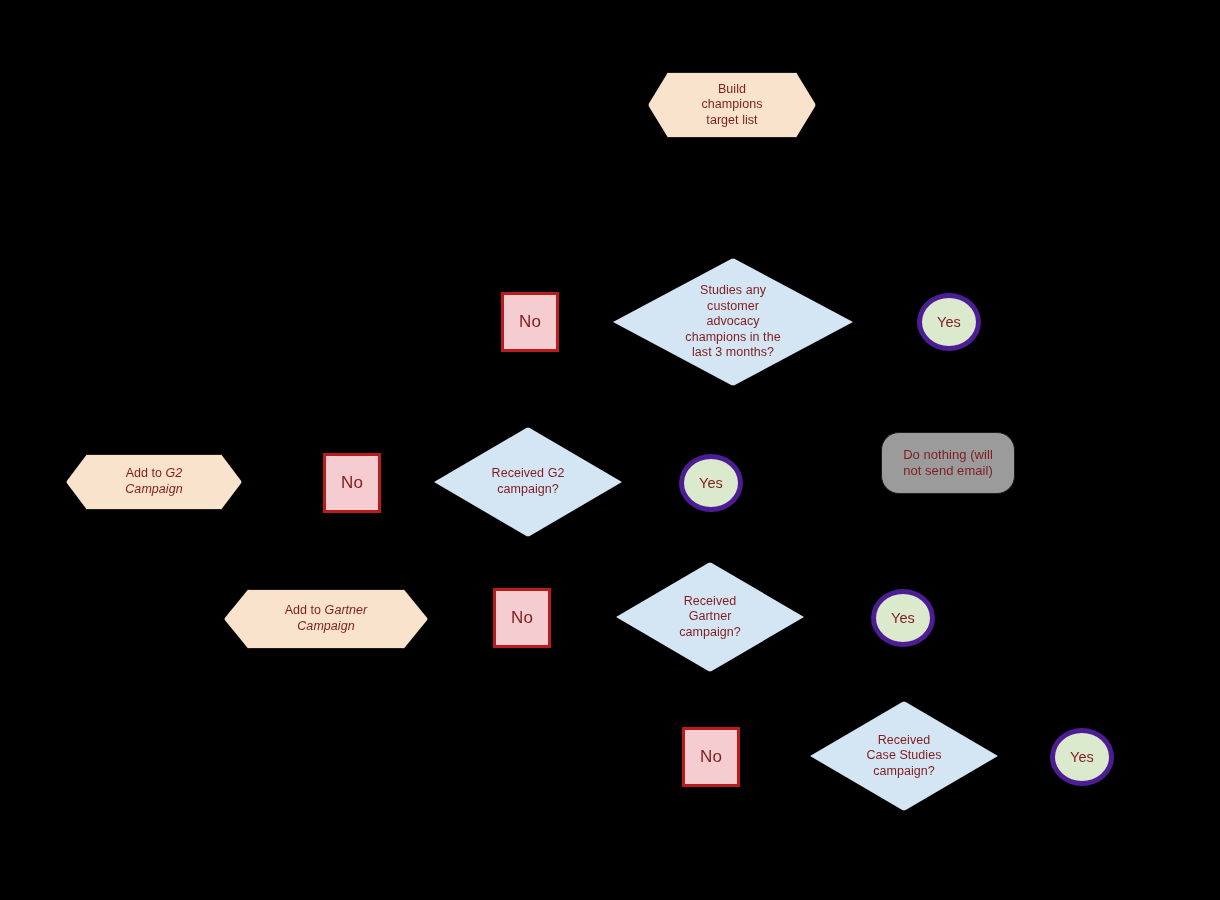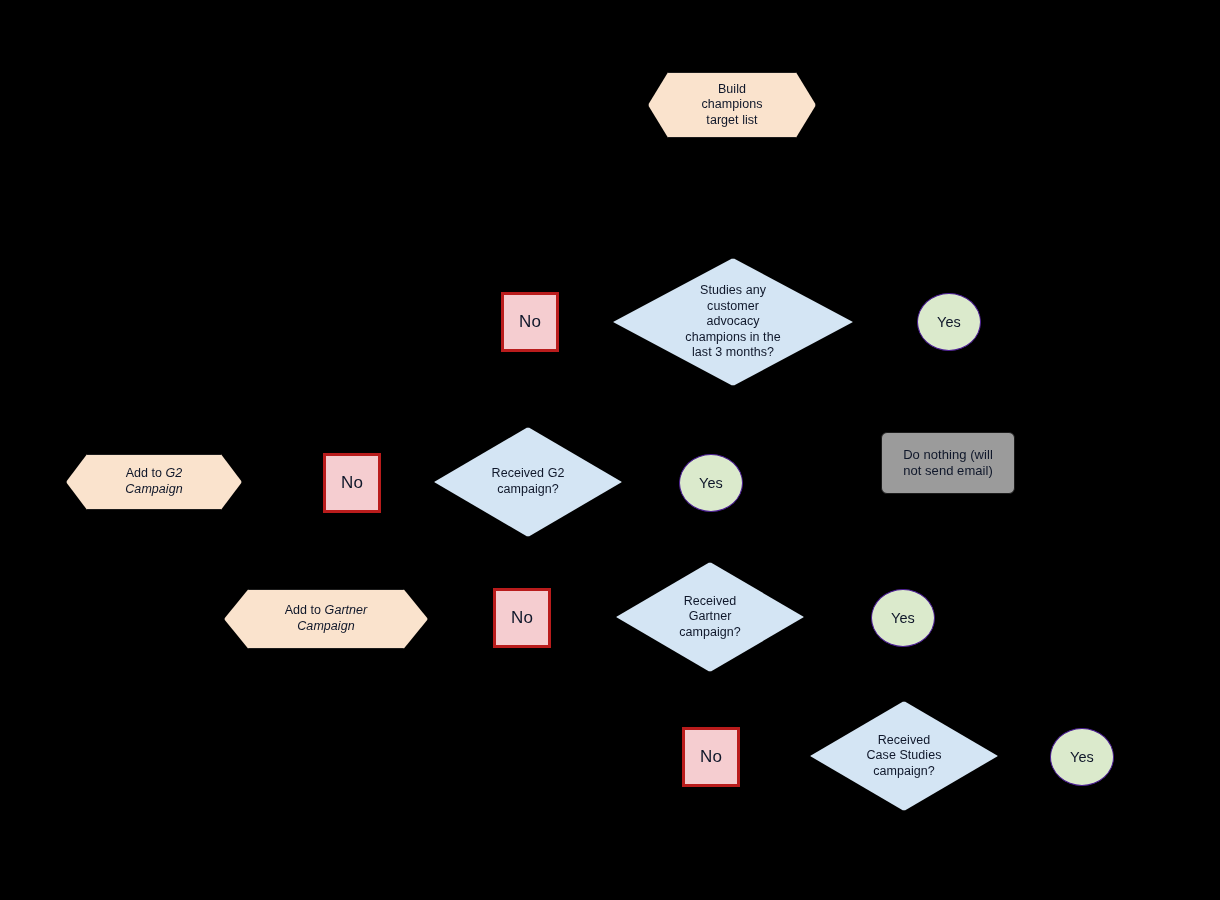--- a/index.html
+++ b/index.html
@@ -20,21 +20,21 @@
     width: 1220px;
     height: 900px;
   }
   .node {
     position: absolute;
     box-sizing: border-box;
     display: flex;
     align-items: center;
     justify-content: center;
     text-align: center;
-    color: #0f172a;
+    color: #7f1d1d;
     font-size: 12.5px;
     line-height: 1.25;
     letter-spacing: 0.05px;
   }
   .node .label {
     display: block;
     width: 100%;
     padding: 0 6px;
     box-sizing: border-box;
   }
@@ -58,30 +58,30 @@
   
   .rect {
     background: #f5cdd0;
     border: 3px solid #b91c1c;
     font-size: 17px;
   }
 
   
   .ellipse {
     background: #dbeacc;
-    border: 1px solid #4c1d95;
+    border: 5px solid #4c1d95;
     border-radius: 50%;
     font-size: 14.5px;
   }
 
   
   .roundrect {
     background: #9b9b9b;
     border: 1px solid #1c1c1c;
-    border-radius: 6px;
+    border-radius: 18px;
     font-size: 13px;
   }
 
   .it { font-style: italic; }
 </style>
 </head>
 <body>
 
 <div id="canvas">
 

